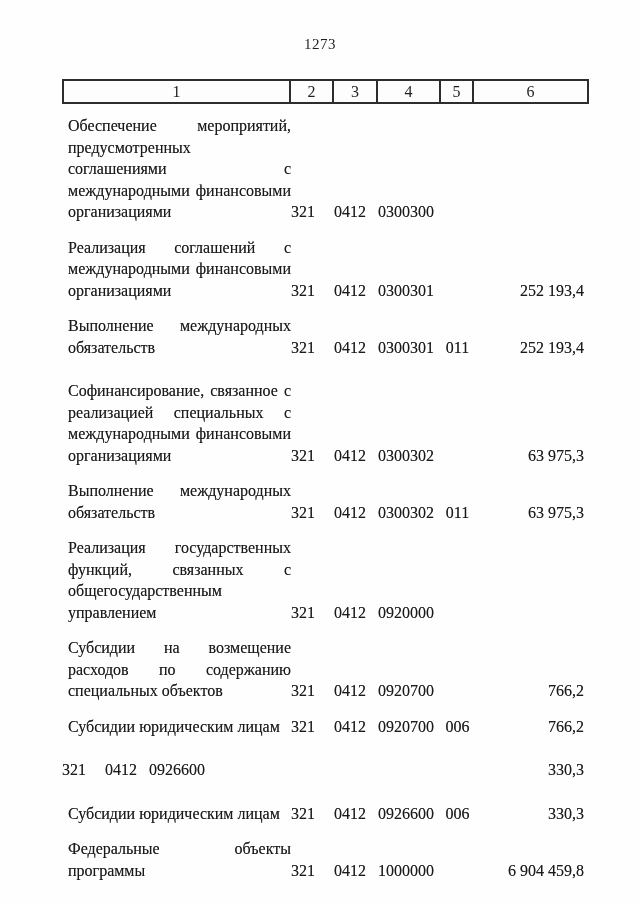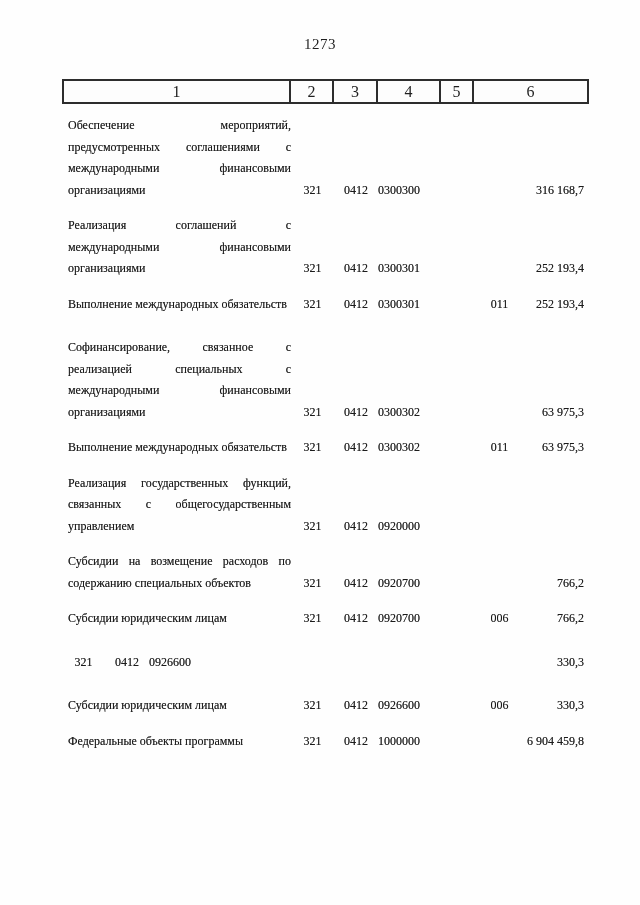--- a/index.html
+++ b/index.html
@@ -64,36 +64,36 @@
     position: absolute;
     left: 62px;
     top: 115px;
     width: 527px;
   }
 
   .row {
     display: flex;
     align-items: flex-end;
     margin-bottom: 14px;
-    font-size: 12px;
+    font-size: 16px;
     line-height: 21.5px;
     text-shadow: 0 0 0.5px rgba(20,20,20,0.55); 
   }
   .row.gap-lg { margin-bottom: 22px; }
 
   .cell-name {
     width: 229px;
     padding-left: 6px;
     text-align: justify;
     text-align-last: left;
   }
-  .cell-c2 { width: 43px; text-align: center; }
-  .cell-c3 { width: 44px; text-align: center; }
+  .cell-c2 { width: 43px; }
+  .cell-c3 { width: 44px; text-align: left; }
   .cell-c4 { width: 63px; }
-  .cell-c5 { width: 33px; text-align: center; margin-left: 42px; }
+  .cell-c5 { width: 33px; text-align: center; }
   .cell-c6 { flex: 1; text-align: right; padding-right: 5px; }
 </style>
 </head>
 <body>
 
 <div class="page">
 
   <div class="page-number">1273</div>
 
   <div class="header-table">
@@ -105,21 +105,20 @@
     <div class="header-cell hc-6">6</div>
   </div>
 
   <div class="rows" id="rows">
     <div class="row">
       <div class="cell-name">Обеспечение мероприятий, предусмотренных соглашениями с международными финансовыми организациями</div>
       <div class="cell-c2">321</div>
       <div class="cell-c3">0412</div>
       <div class="cell-c4">0300300</div>
       <div class="cell-c5"></div>
-      <div class="cell-c6">316 168,7</div>
     </div>
 
     <div class="row">
       <div class="cell-name">Реализация соглашений с международными финансовыми организациями</div>
       <div class="cell-c2">321</div>
       <div class="cell-c3">0412</div>
       <div class="cell-c4">0300301</div>
       <div class="cell-c5"></div>
       <div class="cell-c6">252 193,4</div>
     </div>

